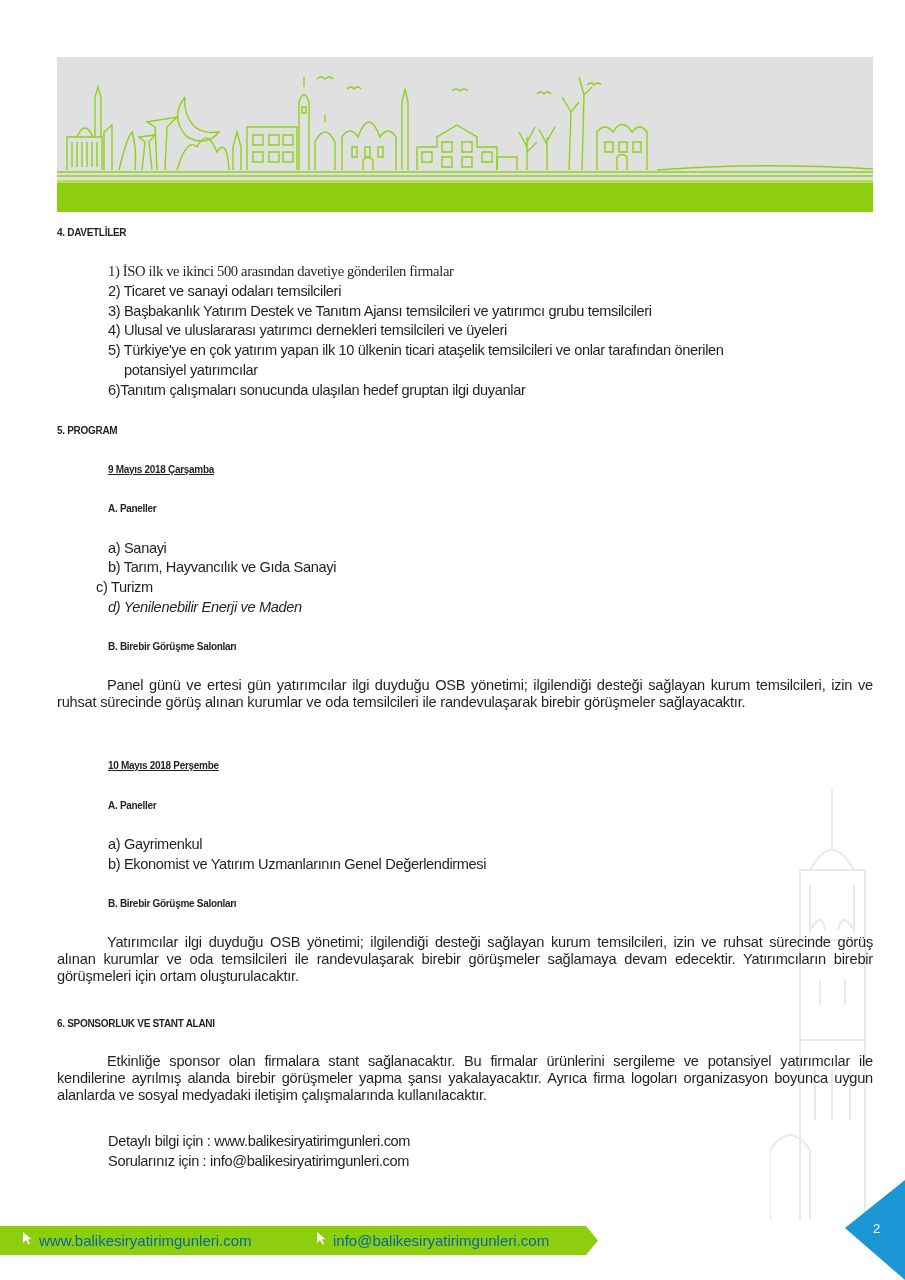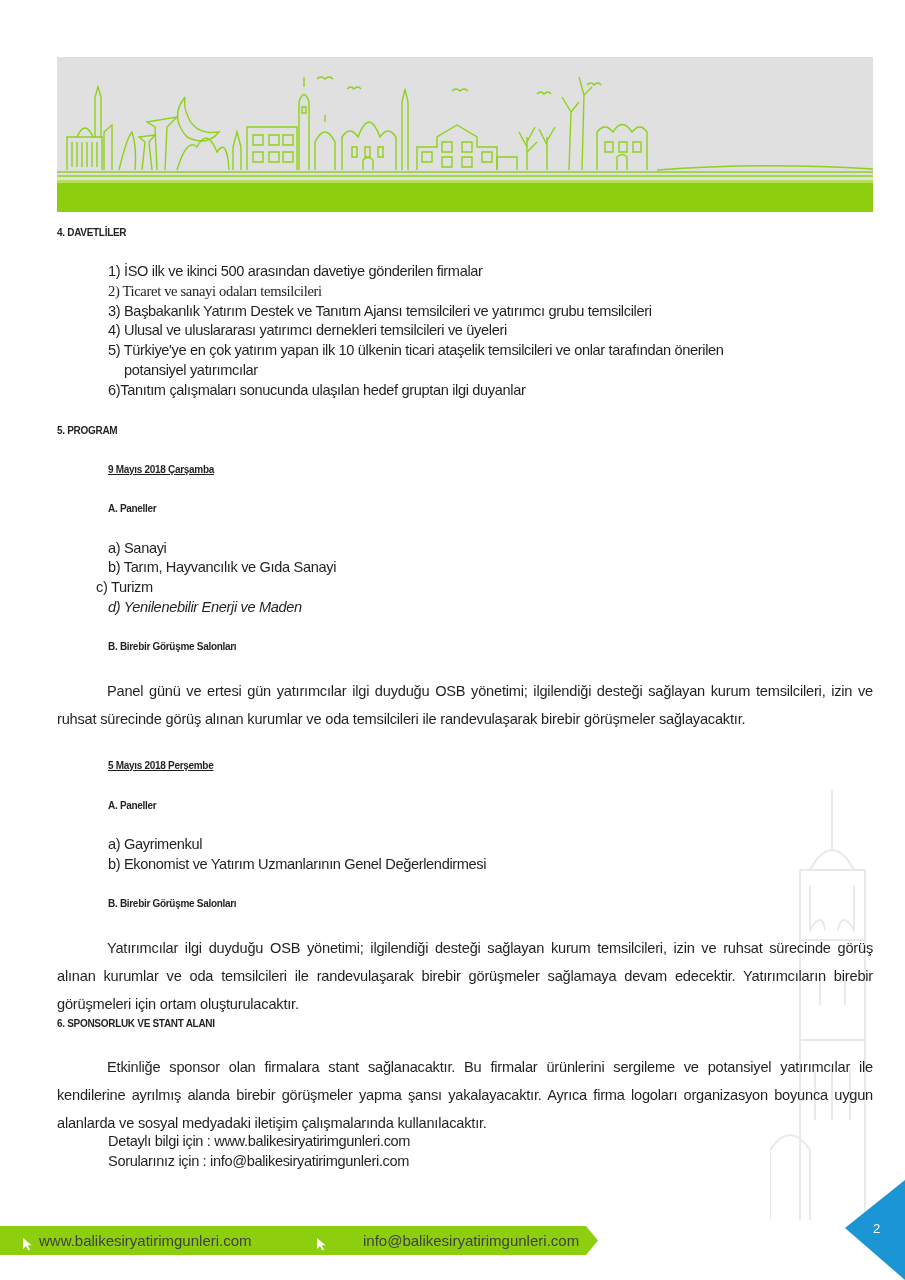--- a/index.html
+++ b/index.html
@@ -12,27 +12,27 @@
   .banner .band { position:absolute; left:0; bottom:0; width:100%; height:29px; background:#8dcf0f; }
   .banner .band-line { position:absolute; left:0; bottom:29px; width:100%; height:3px; background:#b6e05c; }
 
   
   .watermark { position:absolute; left:770px; top:790px; width:135px; height:430px; opacity:0.55; }
 
   .content { position:absolute; left:0; top:0; width:905px; }
   .t { position:absolute; font-size:14.6px; line-height:19.7px; white-space:nowrap; font-stretch:condensed; letter-spacing:-0.35px; }
   .h { font-weight:bold; font-size:10px; letter-spacing:-0.3px; }
   .u { text-decoration:underline; }
-  .para { position:absolute; left:57px; width:816px; font-size:14.6px; line-height:28px; text-align:justify; text-align-last:left; letter-spacing:-0.2px; }
+  .para { position:absolute; left:57px; width:816px; font-size:14.6px; line-height:17px; text-align:justify; text-align-last:left; letter-spacing:-0.2px; }
   .para .indent { display:inline-block; width:50px; }
 
   
   .footer-bar { position:absolute; left:0; top:1226px; height:29px; width:600px; }
   .footer-bar svg { position:absolute; left:0; top:0; }
-  .footer-link { position:absolute; top:1231px; color:#404040; font-size:15px; line-height:20px; white-space:nowrap; display:flex; align-items:flex-end; }
+  .footer-link { position:absolute; top:1231px; color:#0369a1; font-size:15px; line-height:20px; white-space:nowrap; display:flex; align-items:flex-start; }
   .footer-link .cursor { display:inline-block; width:12px; height:14px; margin-right:5px; }
   .page-num-shape { position:absolute; right:0; top:1180px; width:60px; height:100px; }
   .page-num { position:absolute; left:873px; top:1221px; color:#ffffff; font-size:13px; }
 </style>
 </head>
 <body>
 
 <div class="banner">
   <svg width="816" height="155" viewBox="0 0 816 155">
     <g fill="none" stroke="#8fd11a" stroke-width="1.4">
@@ -95,40 +95,40 @@
     <path d="M30 150 L95 150 M30 250 L95 250"></path>
     <path d="M50 190 L50 215 M75 190 L75 215"></path>
     <path d="M45 280 L45 330 M62 280 L62 330 M80 280 L80 330"></path>
     <path d="M0 360 Q20 330 40 360 L40 430 M0 360 L0 430"></path>
   </g>
 </svg>
 
 <div class="content">
 
   <div class="t h" style="left:57px;top:223px;">4. DAVETLİLER</div>
-  <div class="t" style="left:108px;top:262px;">1) İSO ilk ve ikinci 500 arasından davetiye gönderilen firmalar</div>
-  <div class="t" style="left:108px;top:282px;font-family:Liberation Serif, serif;">2) Ticaret ve sanayi odaları temsilcileri</div>
+  <div class="t" style="left:108px;top:262px;font-family:Liberation Serif, serif;">1) İSO ilk ve ikinci 500 arasından davetiye gönderilen firmalar</div>
+  <div class="t" style="left:108px;top:282px;">2) Ticaret ve sanayi odaları temsilcileri</div>
   <div class="t" style="left:108px;top:302px;">3) Başbakanlık Yatırım Destek ve Tanıtım Ajansı temsilcileri ve yatırımcı grubu temsilcileri</div>
   <div class="t" style="left:108px;top:321px;">4) Ulusal ve uluslararası yatırımcı dernekleri temsilcileri ve üyeleri</div>
   <div class="t" style="left:108px;top:341px;">5) Türkiye'ye en çok yatırım yapan ilk 10 ülkenin ticari ataşelik temsilcileri ve onlar tarafından önerilen</div>
   <div class="t" style="left:124px;top:361px;">potansiyel yatırımcılar</div>
   <div class="t" style="left:108px;top:381px;">6)Tanıtım çalışmaları sonucunda ulaşılan hedef gruptan ilgi duyanlar</div>
 
   <div class="t h" style="left:57px;top:421px;">5. PROGRAM</div>
 
   <div class="t h u" style="left:108px;top:460px;">9 Mayıs 2018 Çarşamba</div>
   <div class="t h" style="left:108px;top:499px;">A. Paneller</div>
   <div class="t" style="left:108px;top:539px;">a) Sanayi</div>
   <div class="t" style="left:108px;top:558px;">b) Tarım, Hayvancılık ve Gıda Sanayi</div>
   <div class="t" style="left:96px;top:578px;">c) Turizm</div>
   <div class="t" style="left:108px;top:598px;font-style:italic;">d) Yenilenebilir Enerji ve Maden</div>
   <div class="t h" style="left:108px;top:637px;">B. Birebir Görüşme Salonları</div>
   <div class="para" style="top:677px;"><span class="indent"></span><span>Panel günü ve ertesi gün yatırımcılar ilgi duyduğu OSB yönetimi; ilgilendiği desteği sağlayan kurum temsilcileri, izin ve ruhsat sürecinde görüş alınan kurumlar ve oda temsilcileri ile randevulaşarak birebir görüşmeler sağlayacaktır.</span></div>
 
-  <div class="t h u" style="left:108px;top:756px;">5 Mayıs 2018 Perşembe</div>
+  <div class="t h u" style="left:108px;top:756px;">10 Mayıs 2018 Perşembe</div>
   <div class="t h" style="left:108px;top:796px;">A. Paneller</div>
   <div class="t" style="left:108px;top:835px;">a) Gayrimenkul</div>
   <div class="t" style="left:108px;top:855px;">b) Ekonomist ve Yatırım Uzmanlarının Genel Değerlendirmesi</div>
   <div class="t h" style="left:108px;top:894px;">B. Birebir Görüşme Salonları</div>
   <div class="para" style="top:934px;"><span class="indent"></span><span>Yatırımcılar ilgi duyduğu OSB yönetimi; ilgilendiği desteği sağlayan kurum temsilcileri, izin ve ruhsat sürecinde görüş alınan kurumlar ve oda temsilcileri ile randevulaşarak birebir görüşmeler sağlamaya devam edecektir. Yatırımcıların birebir görüşmeleri için ortam oluşturulacaktır.</span></div>
 
   <div class="t h" style="left:57px;top:1014px;">6. SPONSORLUK VE STANT ALANI</div>
   <div class="para" style="top:1053px;"><span class="indent"></span><span>Etkinliğe sponsor olan firmalara stant sağlanacaktır. Bu firmalar ürünlerini sergileme ve potansiyel yatırımcılar ile kendilerine ayrılmış alanda birebir görüşmeler yapma şansı yakalayacaktır. Ayrıca firma logoları organizasyon boyunca uygun alanlarda ve sosyal medyadaki iletişim çalışmalarında kullanılacaktır.</span></div>
   <div class="t" style="left:108px;top:1132px;">Detaylı bilgi için : www.balikesiryatirimgunleri.com</div>
   <div class="t" style="left:108px;top:1152px;text-align:center;">Sorularınız için : info@balikesiryatirimgunleri.com</div>
@@ -138,21 +138,21 @@
   <svg width="600" height="29" viewBox="0 0 600 29">
     <polygon points="0,0 586,0 598,14.5 586,29 0,29" fill="#8dcf0f"></polygon>
   </svg>
 </div>
 <div class="footer-link" style="left:22px;">
   <svg class="cursor" viewBox="0 0 12 14">
       <path d="M1 1 L1 12 L4 9 L6.5 13.5 L8 12.7 L5.6 8.3 L9.5 8.3 Z" fill="#ffffff"></path>
     </svg>
   <span>www.balikesiryatirimgunleri.com</span>
 </div>
-<div class="footer-link" style="left:316px;gap:30px;">
+<div class="footer-link" style="left:316px;">
   <svg class="cursor" viewBox="0 0 12 14">
       <path d="M1 1 L1 12 L4 9 L6.5 13.5 L8 12.7 L5.6 8.3 L9.5 8.3 Z" fill="#ffffff"></path>
     </svg>
   <span>info@balikesiryatirimgunleri.com</span>
 </div>
 
 <svg class="page-num-shape" viewBox="0 0 60 100">
   <polygon points="60,0 60,100 0,48" fill="#1b95d3"></polygon>
 </svg>
 <div class="page-num">2</div>

